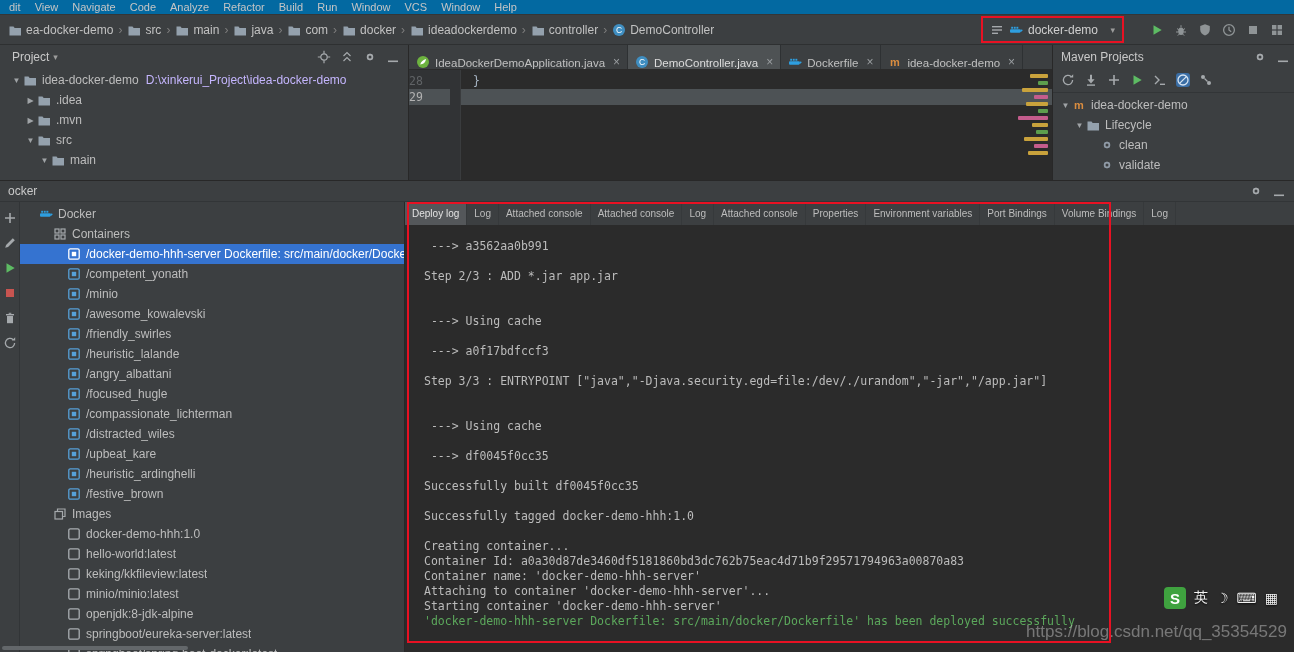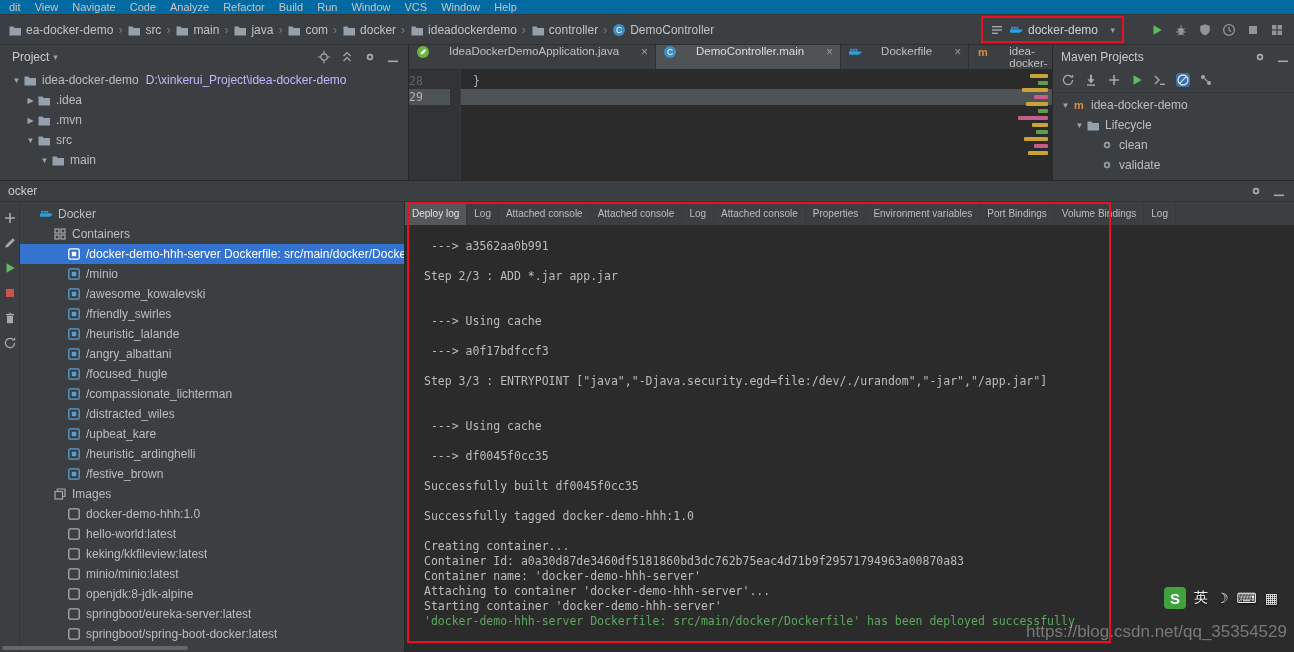--- a/index.html
+++ b/index.html
@@ -37,21 +37,21 @@
   .tree{flex:1;overflow:hidden;padding-top:2px}
   .trow{height:20px;display:flex;align-items:center;white-space:nowrap;color:#bdbdbd}
   .trow .tlabel{overflow:hidden}
   .trow.sel{background:#3573d0;color:#fff}
   .arrow{width:13px;text-align:center;font-size:8px;color:#9fa3a6;flex:none}
   .trow .ic{margin-right:5px}
   .tsub{color:#c4b5fd;margin-left:7px}
 
   .editor{flex:1;background:#2b2b2b;display:flex;flex-direction:column;min-width:0}
   .editor-tabs{height:25px;background:#3c3f41;display:flex;border-bottom:1px solid #2b2b2b;overflow:hidden;flex:none}
-  .etab{display:flex;align-items:flex-start;gap:19px;padding:0 7px;border-right:1px solid #2e3133;color:#c0c0c0;font-size:11.5px}
+  .etab{display:flex;align-items:flex-end;gap:5px;padding:0 7px;border-right:1px solid #2e3133;color:#c0c0c0;font-size:11.5px}
   .etab.sel{background:#4e5254;color:#dcdcdc}
   .etab .close{color:#9a9ea1;margin-left:3px;font-size:12px}
   .editor-body{flex:1;display:flex;position:relative;font-family:"DejaVu Sans Mono",monospace;font-size:11.5px}
   .gutter{width:52px;background:#313335;border-right:1px solid #3a3c3e;color:#606366;text-align:left;
           padding:3px 10px 0 0;flex:none}
   .gln{height:16px;line-height:16px}
   .gln.cur{background:#4d5255;color:#b2b2b2}
   .code{flex:1;padding-top:3px;color:#a9b7c6;min-width:0}
   .codeline{height:16px;line-height:16px;padding-left:12px;white-space:pre}
   .codeline.cur{background:#4d5255}
@@ -359,21 +359,21 @@
             <span>IdeaDockerDemoApplication.java</span>
             <span class="close">×</span>
           </div>
           <div class="etab sel">
             <span class="ic">
               <svg viewBox="0 0 14 14">
                 <circle cx="7" cy="7" r="6" fill="#3f8ec1"></circle>
                 <text x="7" y="10" font-size="8.5" text-anchor="middle" fill="#fff" font-family="sans-serif">C</text>
               </svg>
             </span>
-            <span>DemoController.main</span>
+            <span>DemoController.java</span>
             <span class="close">×</span>
           </div>
           <div class="etab">
             <span class="ic">
               <svg viewBox="0 0 14 14">
                 <g fill="#2e9fe0">
                   <rect x="1" y="6.2" width="10.5" height="3.6" rx="1"></rect>
                   <rect x="2.2" y="3.8" width="1.9" height="1.9"></rect>
                   <rect x="4.8" y="3.8" width="1.9" height="1.9"></rect>
                   <rect x="7.4" y="3.8" width="1.9" height="1.9"></rect>
@@ -626,20 +626,30 @@
         </div>
         <div class="trow sel" style="padding-left: 34px;">
           <span class="arrow"></span>
           <span class="ic">
             <svg viewBox="0 0 14 14">
               <rect x="1.8" y="1.8" width="10.4" height="10.4" rx="1.5" fill="none" stroke="#ffffff" stroke-width="1.3"></rect>
               <rect x="4.8" y="4.8" width="4.4" height="4.4" fill="#ffffff"></rect>
             </svg>
           </span>
           <span class="tlabel">/docker-demo-hhh-server Dockerfile: src/main/docker/Dockerfil</span>
+        </div>
+        <div class="trow" style="padding-left: 34px;">
+          <span class="arrow"></span>
+          <span class="ic">
+            <svg viewBox="0 0 14 14">
+              <rect x="1.8" y="1.8" width="10.4" height="10.4" rx="1.5" fill="none" stroke="#56a0d8" stroke-width="1.3"></rect>
+              <rect x="4.8" y="4.8" width="4.4" height="4.4" fill="#56a0d8"></rect>
+            </svg>
+          </span>
+          <span class="tlabel">/competent_yonath</span>
         </div>
         <div class="trow" style="padding-left: 34px;">
           <span class="arrow"></span>
           <span class="ic">
             <svg viewBox="0 0 14 14">
               <rect x="1.8" y="1.8" width="10.4" height="10.4" rx="1.5" fill="none" stroke="#56a0d8" stroke-width="1.3"></rect>
               <rect x="4.8" y="4.8" width="4.4" height="4.4" fill="#56a0d8"></rect>
             </svg>
           </span>
           <span class="tlabel">/minio</span>

